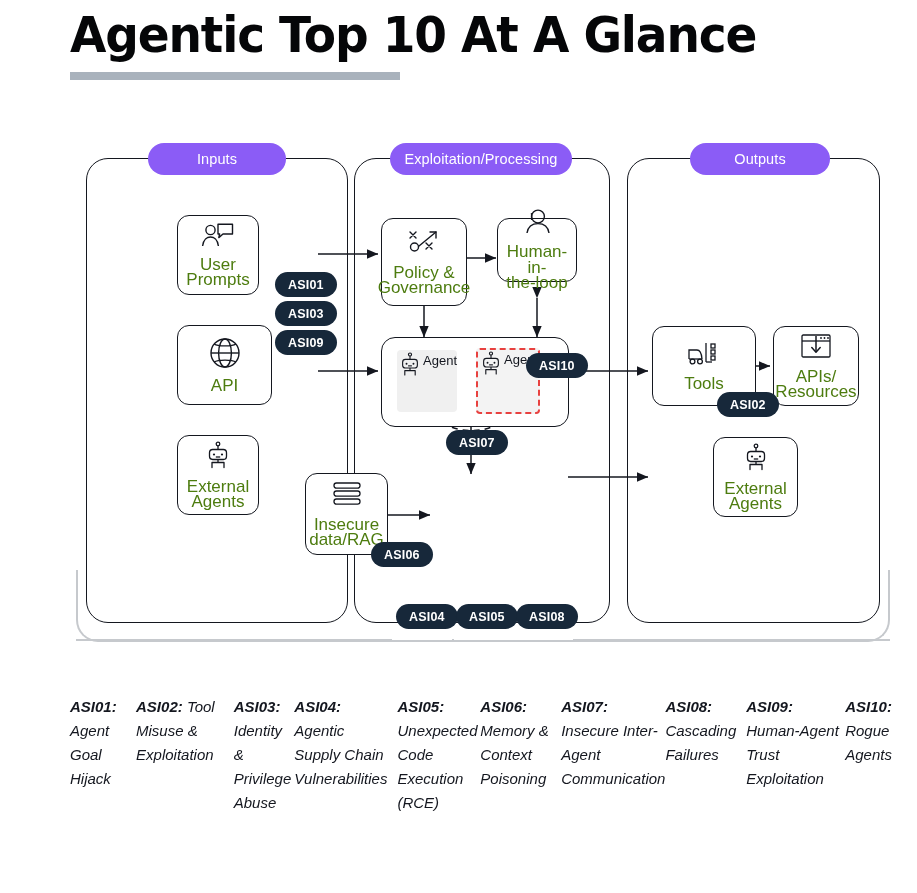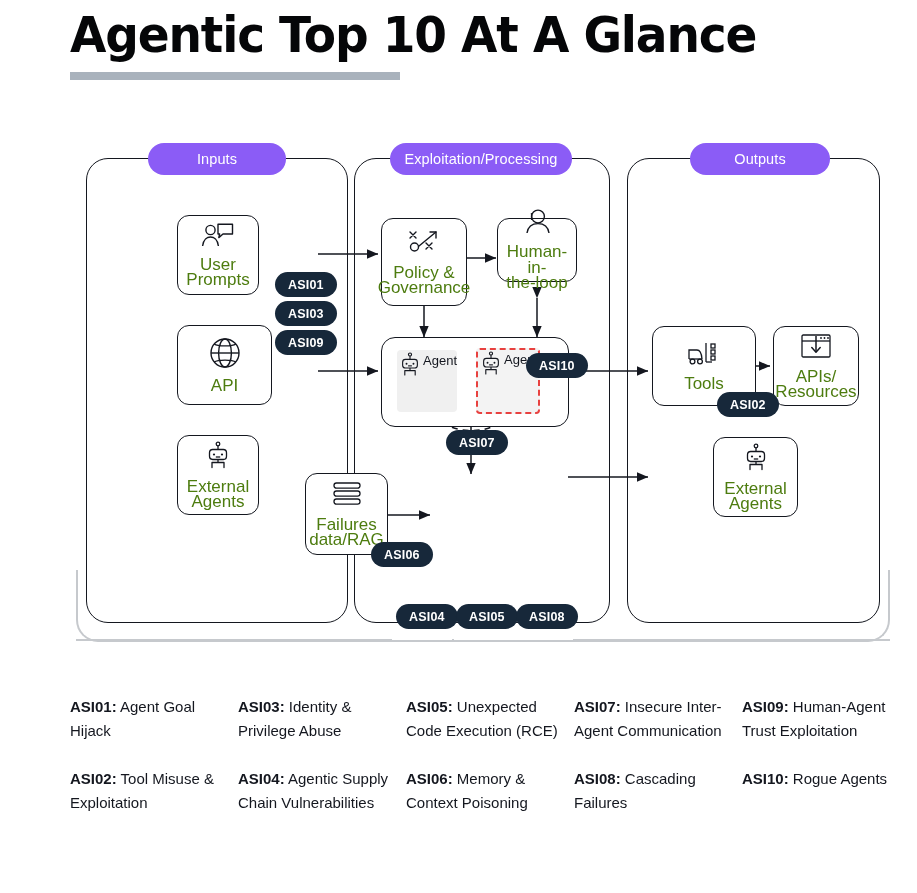--- a/index.html
+++ b/index.html
@@ -133,21 +133,21 @@
   .legend {
     position: absolute;
     left: 70px; top: 695px;
     width: 830px;
     display: grid;
     grid-template-columns: repeat(5, 1fr);
     column-gap: 10px;
     row-gap: 26px;
     align-items: start;
   }
-  .legend-col { display: flex; flex-direction: column; row-gap: 24px; }
+  .legend-col { display: flex; flex-direction: row; row-gap: 24px; font-style: italic; }
   .legend-item {
     font-size: 15px;
     line-height: 24px;
     color: #14171f;
   }
   .legend-item b { font-weight: 700; }
 
   svg { overflow: visible; }
 </style>
 </head>
@@ -318,21 +318,21 @@
     <div class="badge" style="left:446px;top:300px">ASI07</div>
 
     <div class="node" style="left:305px;top:343px;width:83px;height:82px">
       <span class="ico">
         <svg width="32" height="28" viewBox="0 0 32 28" fill="none" stroke="#14171f" stroke-width="1.3">
           <rect x="3" y="2" width="26" height="5.2" rx="2.4"></rect>
           <rect x="3" y="10" width="26" height="5.2" rx="2.4"></rect>
           <rect x="3" y="18" width="26" height="5.2" rx="2.4"></rect>
         </svg>
       </span>
-      <span class="label">Failures
+      <span class="label">Insecure
 data/RAG</span>
     </div>
 
 
     <div class="badge" style="left:371px;top:412px">ASI06</div>
 
     <div class="panel panel-outputs"></div>
     <div class="panel-pill pill-outputs">Outputs</div>
 
     <div class="node" style="left:652px;top:196px;width:104px;height:80px">

